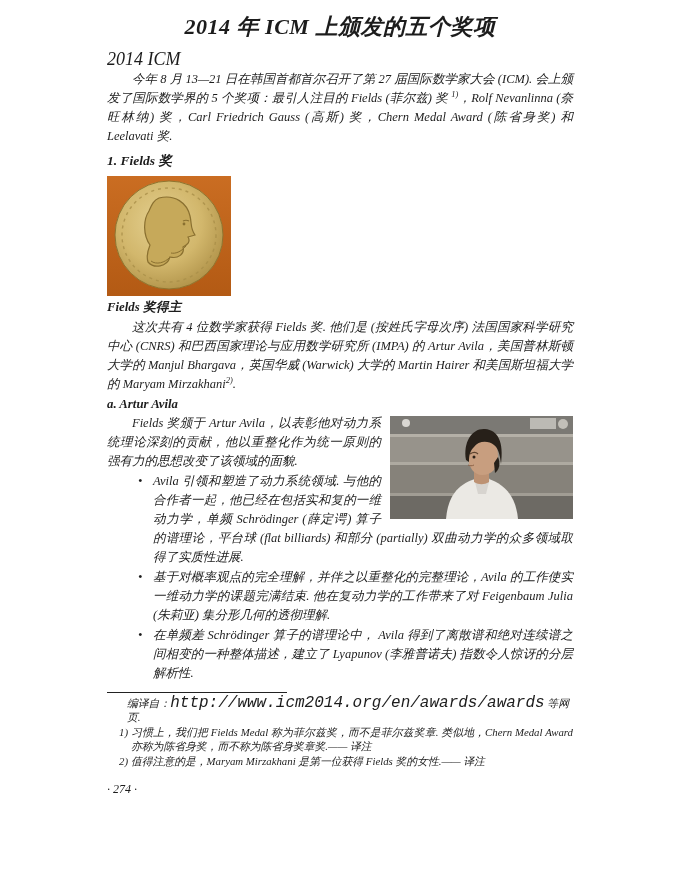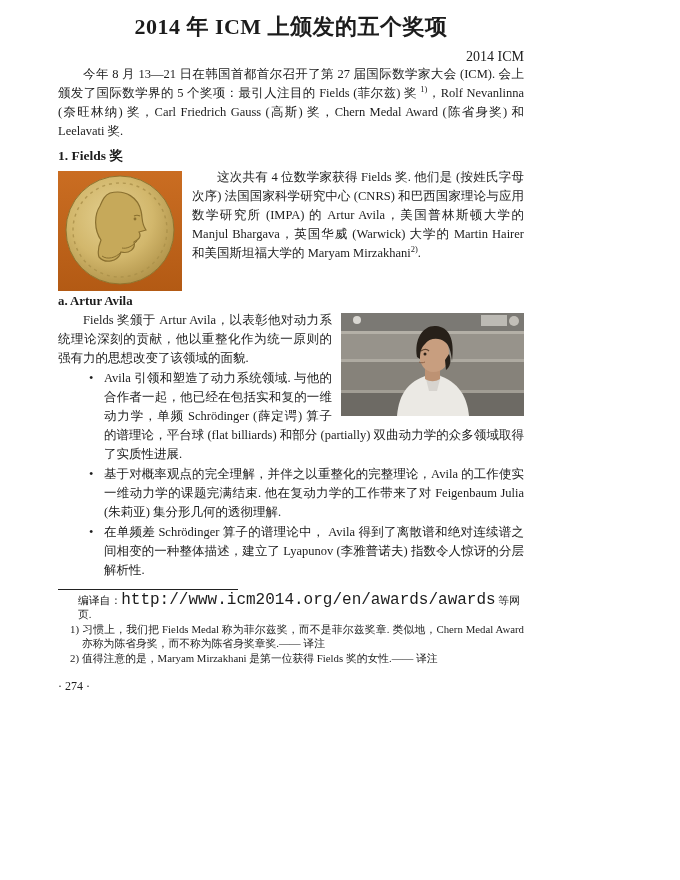--- a/index.html
+++ b/index.html
@@ -1,21 +1,21 @@
 <!DOCTYPE html>
 <html lang="zh"><head>
 <meta charset="utf-8">
 <style>
   html,body{margin:0;padding:0;background:#ffffff;}
   body{width:680px;height:880px;overflow:hidden;
        font-family:"Liberation Serif","DejaVu Serif",serif;color:#1c1c1c;}
   .page{position:relative;width:680px;height:880px;background:#fff;}
-  .content{margin:0 58px;width:466px;}
+  .content{margin:0 107px;width:466px;font-style:italic;}
   .doc-title{font-size:22px;font-weight:bold;text-align:center;margin:0;padding-top:12px;letter-spacing:.5px;}
-  .doc-subtitle{font-size:14px;text-align:right;margin-top:7px;}
+  .doc-subtitle{font-size:18px;text-align:left;margin-top:7px;}
   p.body, li{font-size:12.5px;line-height:19px;text-align:justify;margin:0;}
   p.indent{text-indent:2em;}
   .para1{margin-top:13px;}
   h2.sec{font-size:13.5px;font-weight:bold;margin:6px 0 3px 0;}
   h3.sub{font-size:12.8px;font-weight:bold;margin:3px 0 2px 0;clear:both;}
   sup{font-size:8.5px;line-height:0;}
   
   .medal-fig{float:left;width:124px;height:120px;margin:3px 10px 3px 0;}
   
   .photo-fig{float:right;width:183px;height:103px;margin:2px 0 3px 9px;}
@@ -62,20 +62,21 @@
         <circle cx="62" cy="59" r="47" fill="none" stroke="#a98e48" stroke-width="1.4" stroke-dasharray="3 4" opacity="0.8"></circle>
         <path d="M 52 22 C 68 18 80 27 83 40 C 85 48 83 52 88 59 L 81 61 C 84 66 80 69 76 71 C 78 78 71 83 63 81 C 60 91 47 93 41 86 C 39 80 41 74 43 69 C 36 59 36 44 42 35 C 45 28 47 24 52 22 Z" fill="#c6a95a" stroke="#8a7030" stroke-width="1.2"></path>
         <path d="M 63 81 C 58 87 49 89 44 85" fill="none" stroke="#8a7030" stroke-width="1"></path>
         <path d="M 76 45 C 78 44 80 44 82 45" fill="none" stroke="#8a7030" stroke-width="1.2"></path>
         <circle cx="77" cy="48" r="1.4" fill="#8a7030"></circle>
         <path d="M 79 70 C 74 76 68 78 64 77" fill="none" stroke="#8a7030" stroke-width="1"></path>
       </svg>
     </div>
 
 
+    <h3 class="sub">Fields 奖得主</h3>
 
     <p class="body indent"><span>这次共有 4 位数学家获得 Fields 奖. 他们是 (按姓氏字母次序) 法国国家科学研究中心 (CNRS) 和巴西国家理论与应用数学研究所 (IMPA) 的 Artur Avila，美国普林斯顿大学的 Manjul Bhargava，英国华威 (Warwick) 大学的 Martin Hairer 和美国斯坦福大学的 Maryam Mirzakhani</span><sup>2)</sup><span>.</span></p>
 
     <h3 class="sub">a. Artur Avila</h3>
 
     <div class="photo-fig">
       <svg width="183" height="103" viewBox="0 0 183 103">
         <rect x="0" y="0" width="183" height="103" fill="#8d8981"></rect>
         <rect x="0" y="0" width="183" height="18" fill="#7b7974"></rect>
         <circle cx="16" cy="7" r="4" fill="#d9d7d2"></circle>

